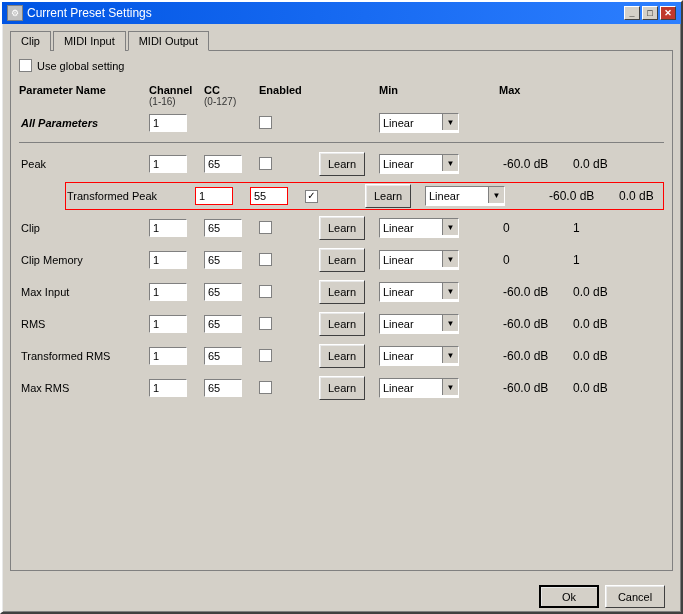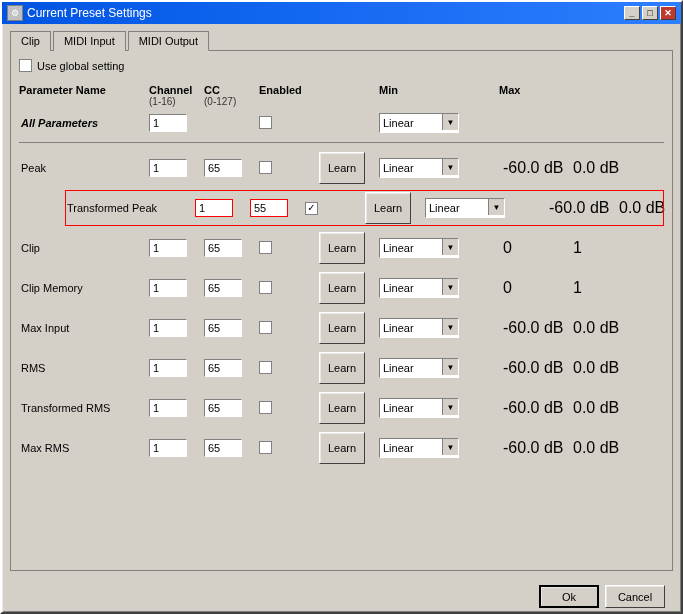--- a/index.html
+++ b/index.html
@@ -198,21 +198,21 @@
 
     .win-checkbox:checked::after {
       content: '✓';
       font-size: 10px;
       color: #000;
       line-height: 1;
     }
 
     .learn-btn {
       padding: 1px 8px;
-      height: 32px;
+      height: 24px;
       background: #d4d0c8;
       border: 1px solid #ffffff;
       border-right-color: #404040;
       border-bottom-color: #404040;
       box-shadow: inset 1px 1px 0 #e8e8e8;
       cursor: pointer;
       font-size: 11px;
       font-family: 'Tahoma', Arial, sans-serif;
     }
 
@@ -246,21 +246,21 @@
       background: #d4d0c8;
       border-left: 1px solid #808080;
       display: flex;
       align-items: center;
       justify-content: center;
       pointer-events: none;
       font-size: 8px;
     }
 
     .value-text {
-      font-size: 16px;
+      font-size: 12px;
       padding-left: 4px;
     }
 
     .divider-row {
       height: 1px;
       background: #808080;
       margin: 3px 0;
     }
 
     .bottom-bar {

